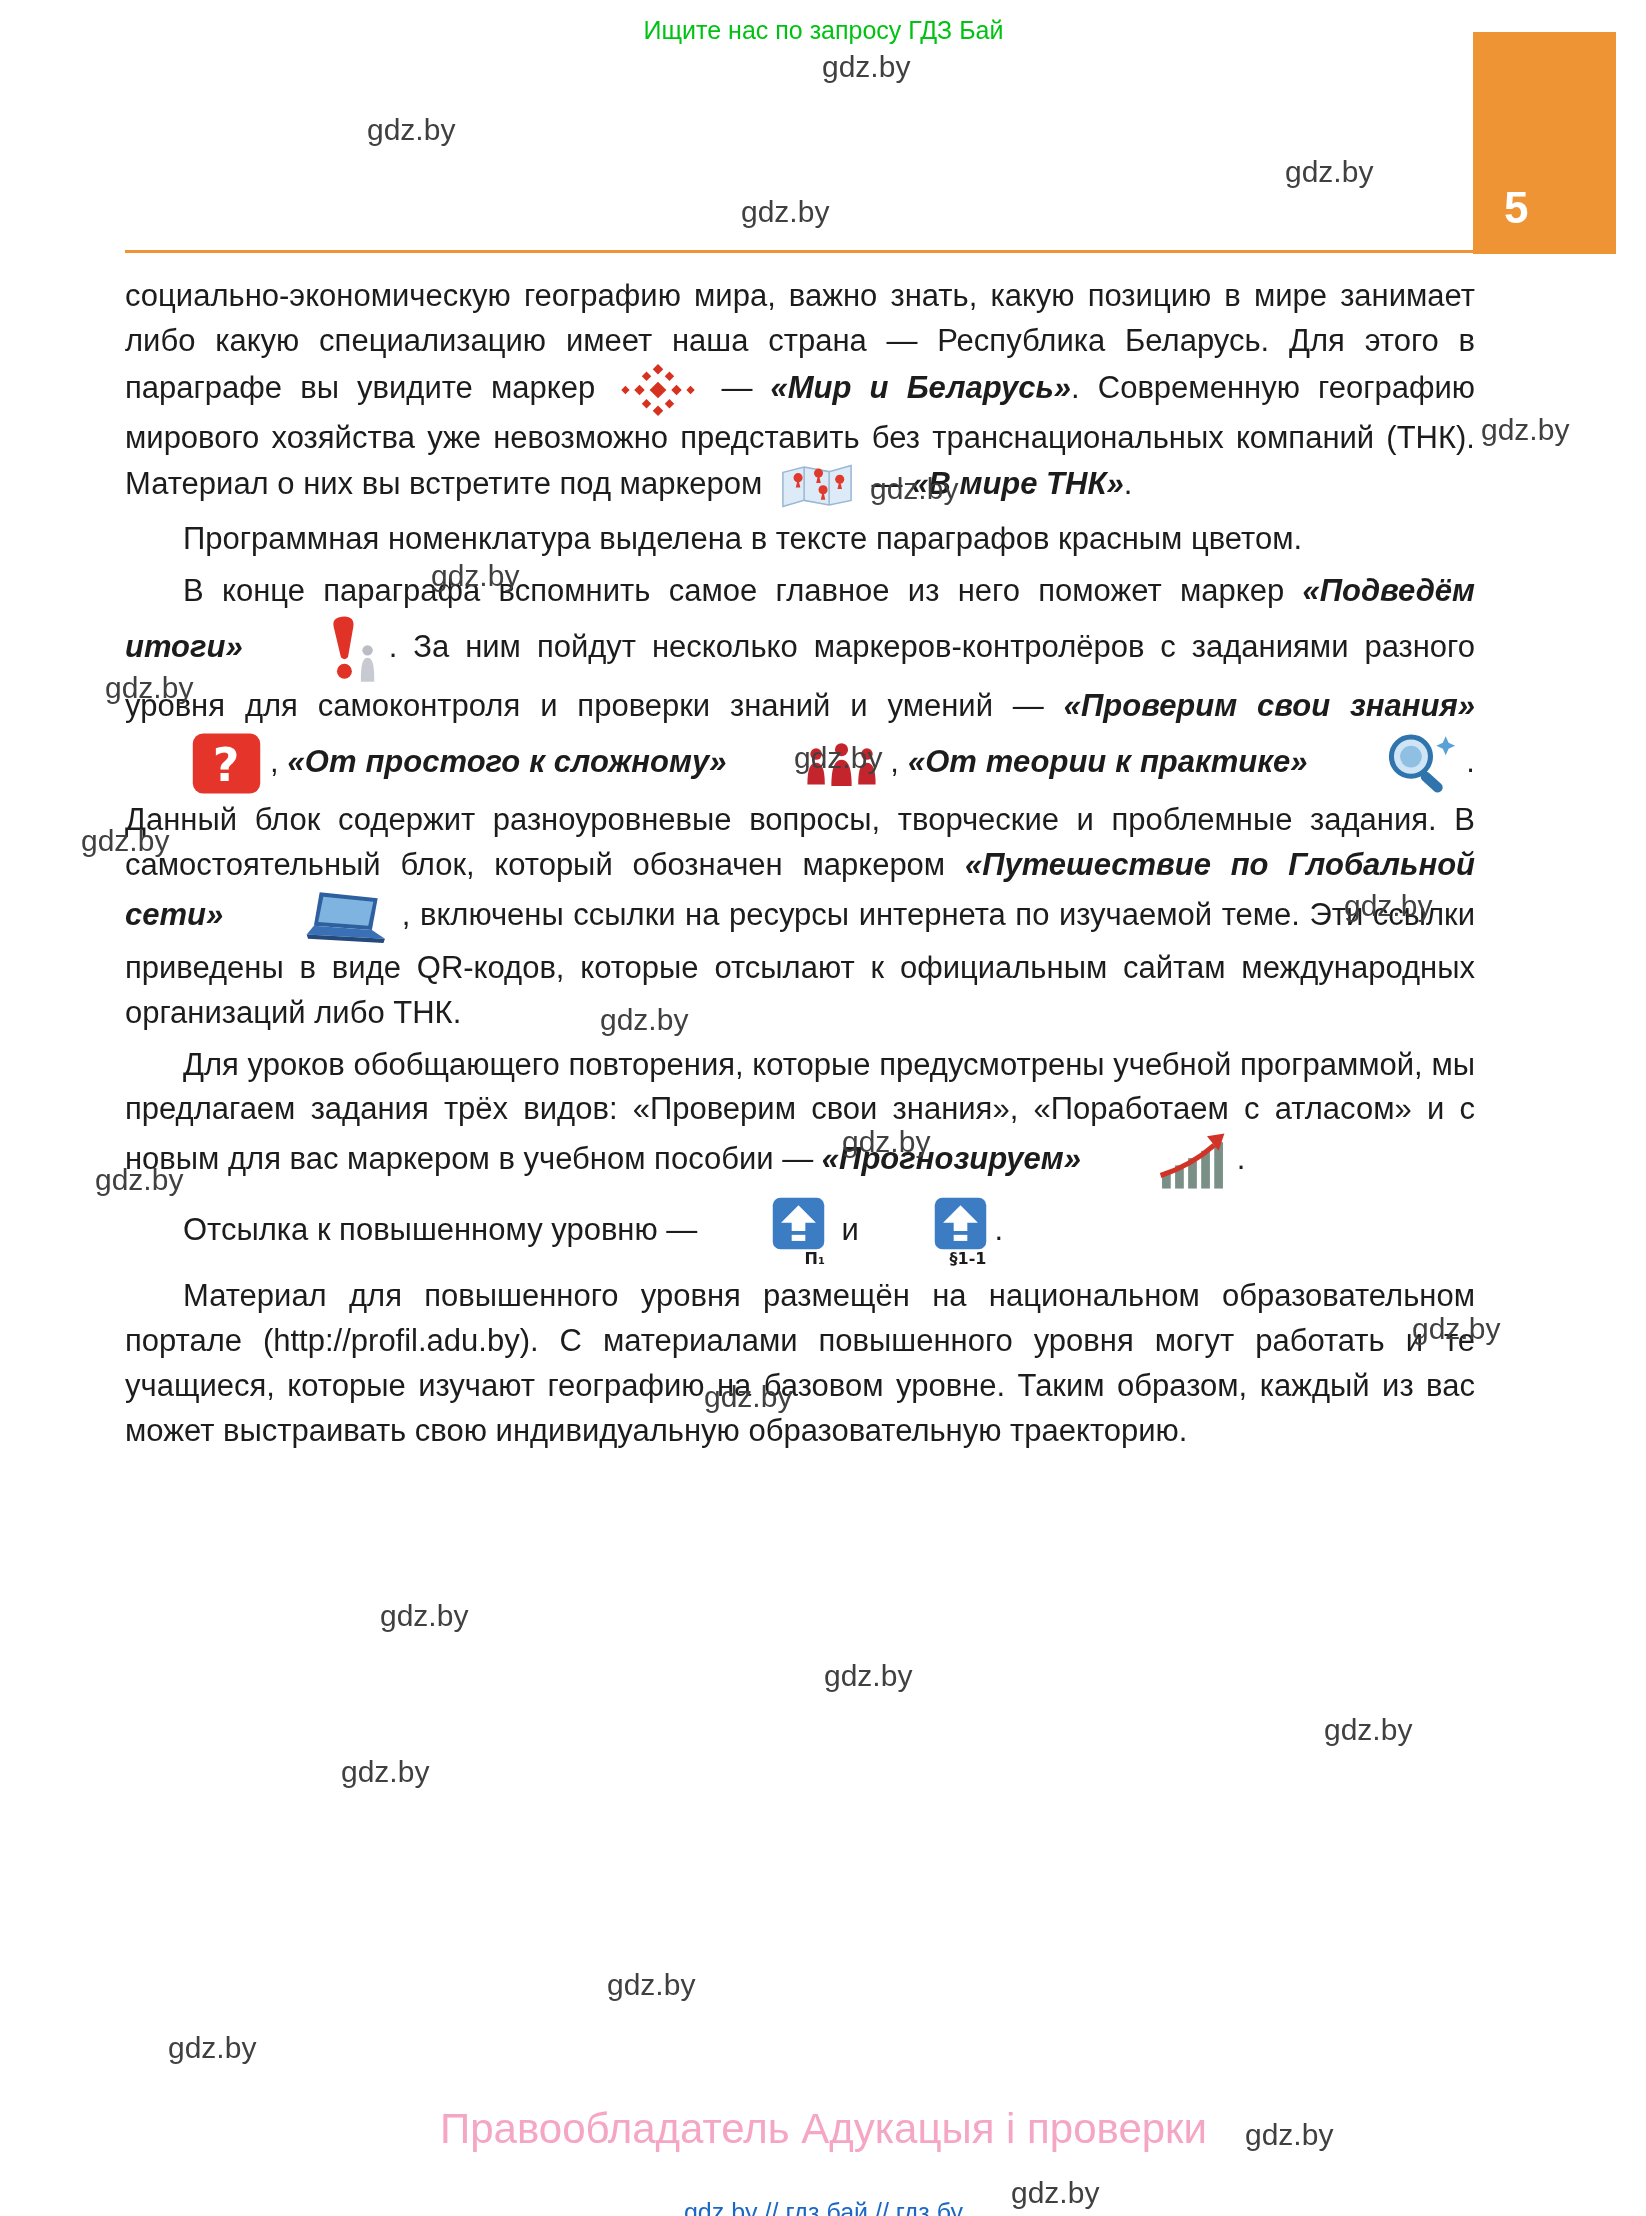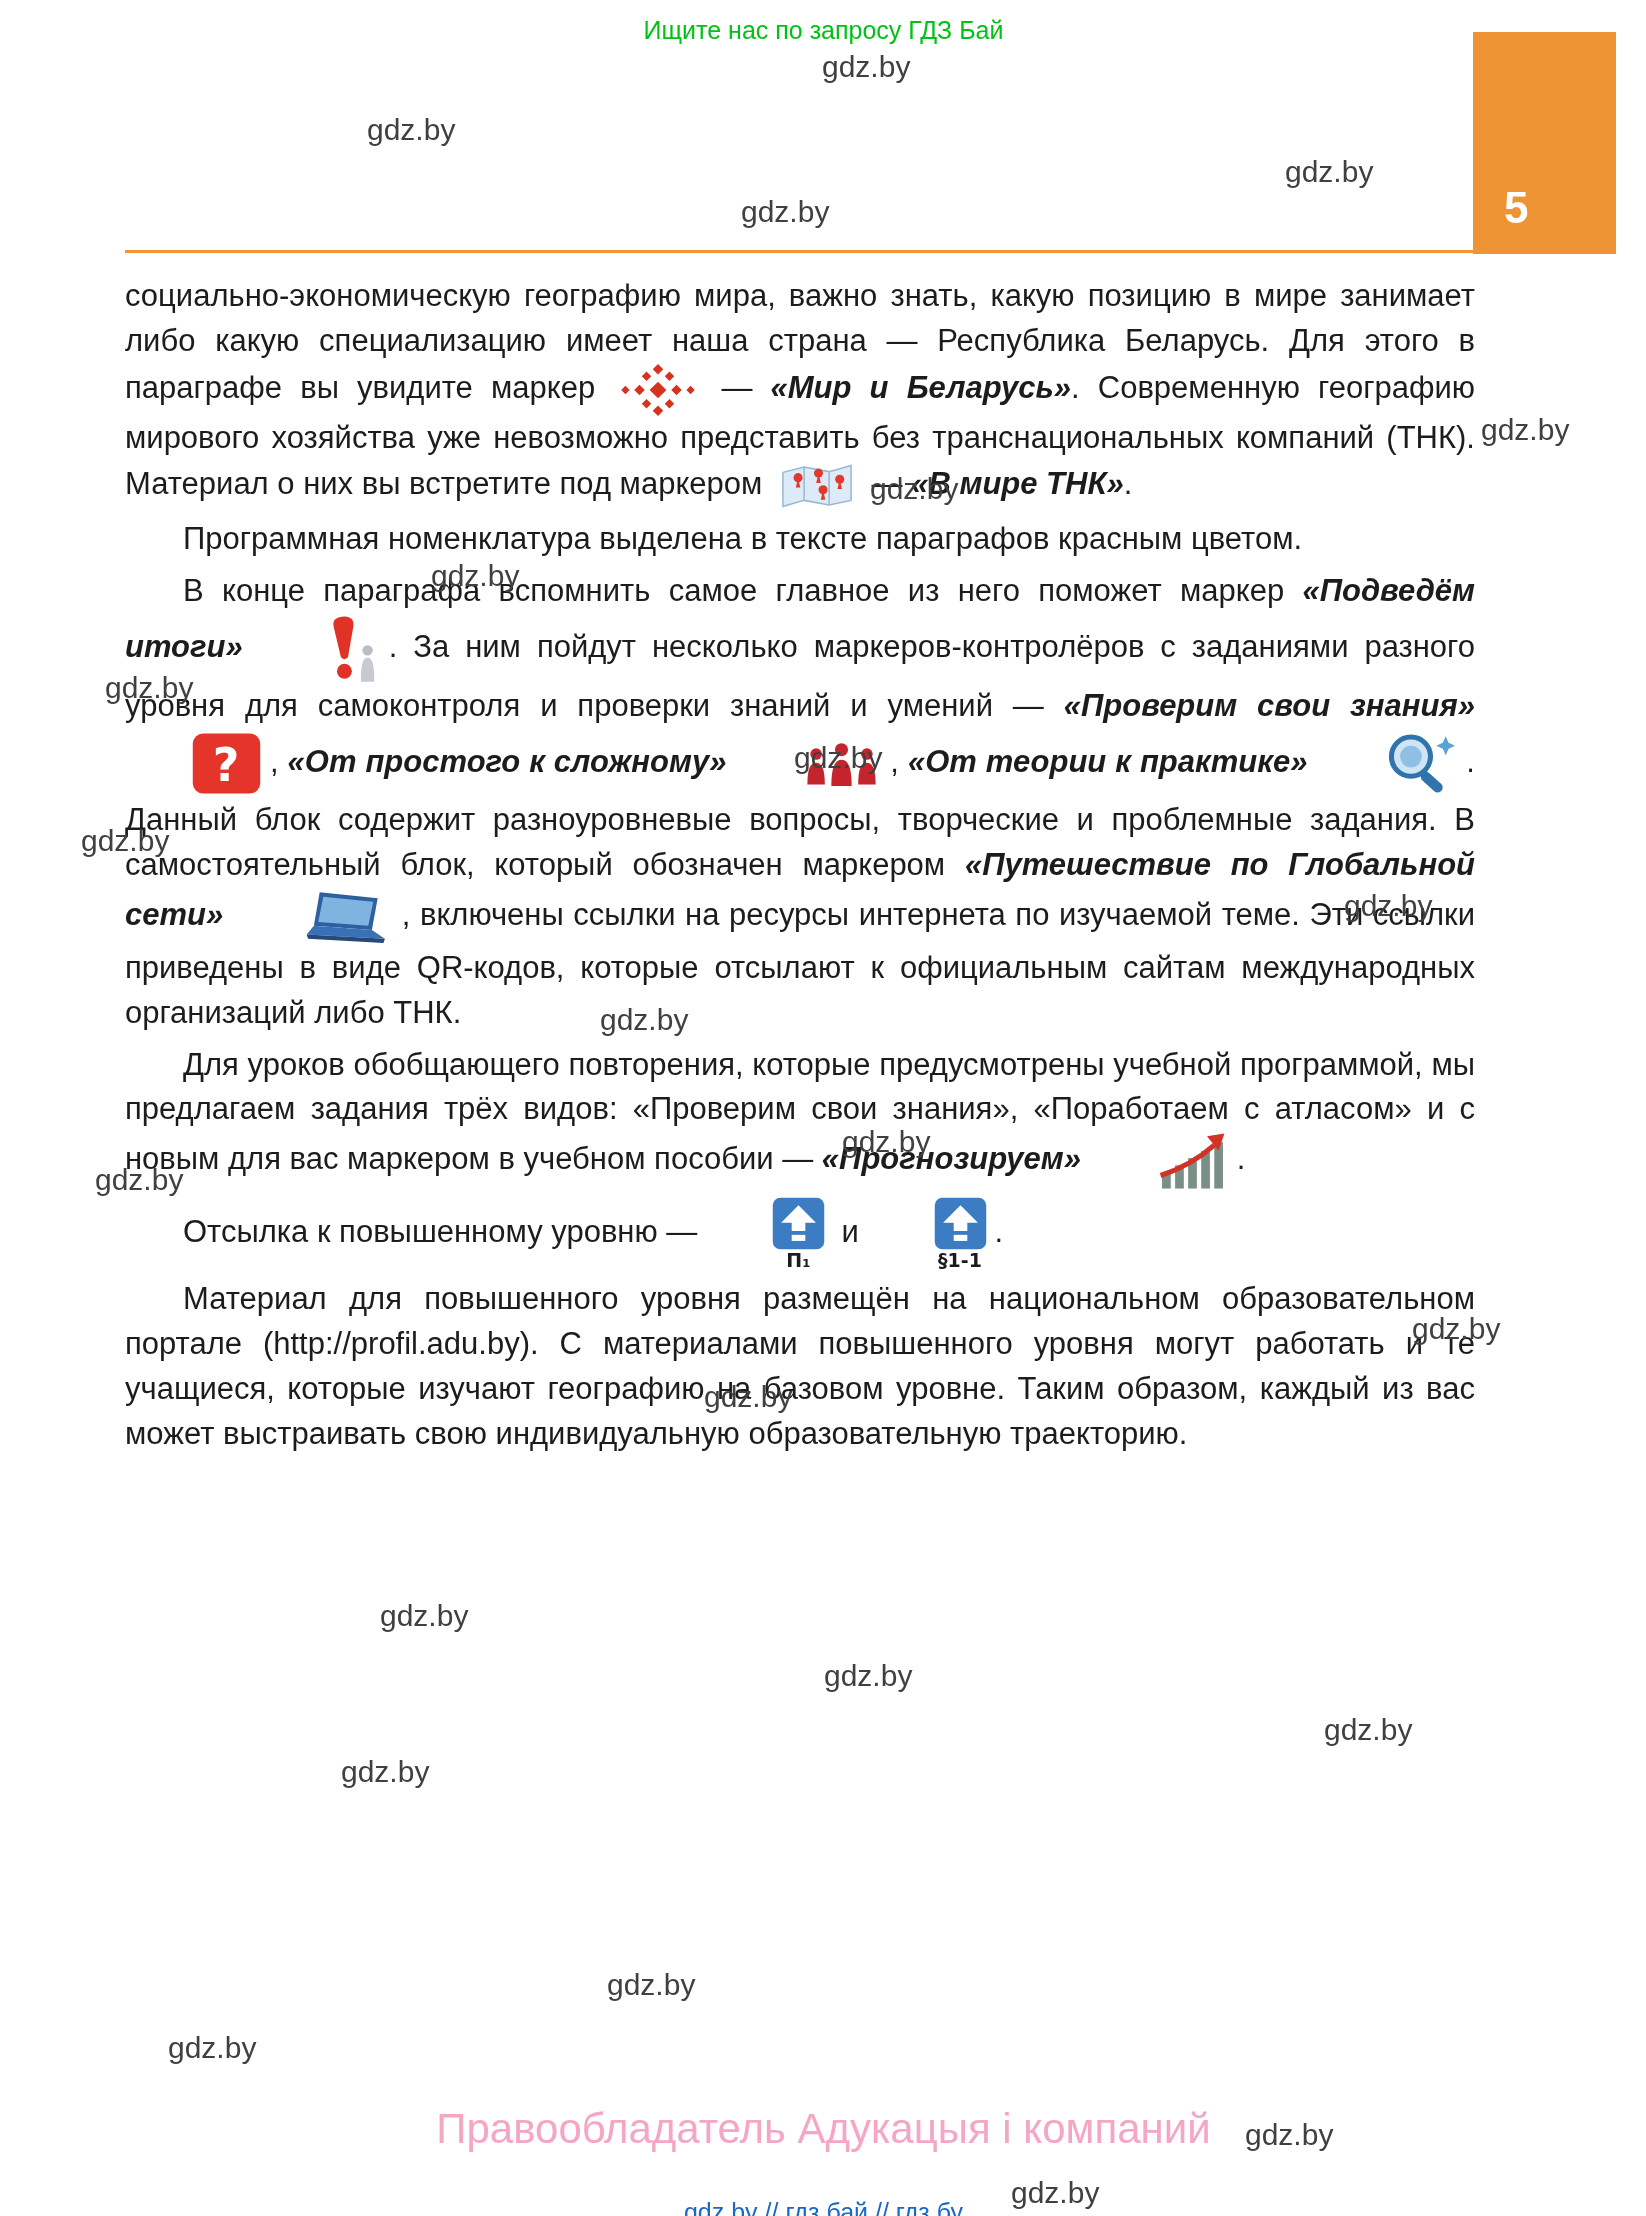--- a/index.html
+++ b/index.html
@@ -18,21 +18,21 @@
         font-size:31px;line-height:1.45;text-align:justify;}
   .para{margin:0 0 6.4px 0;}
   .para.indent{text-indent:58px;}
   .plain{font-weight:400;}
   .bold{font-weight:700;font-style:italic;}
   .italic{}
 
   .icon-wrap{display:inline-block;vertical-align:middle;margin:0 8px;text-align:center;line-height:1;}
   .icon-wrap svg{display:inline-block;vertical-align:middle;}
   .icon-label{display:block;font-family:"DejaVu Sans",sans-serif;font-weight:700;
-        font-size:19px;color:#1c1c1c;margin-top:1.6px;line-height:1;}
+        font-size:16px;color:#1c1c1c;margin-top:1.6px;line-height:1;text-align:right;}
 
   .copyright{position:absolute;top:2105px;left:0;width:100%;text-align:center;
         color:#f4a6c4;font-size:42px;}
   .footer-links{position:absolute;top:2174px;left:0;width:100%;text-align:center;
         color:#1a67c5;font-size:25px;cursor:pointer;margin-top:24px;}
 
   #watermarks{position:absolute;top:0;left:0;width:100%;height:100%;pointer-events:none;}
   .wm{position:absolute;font-size:30px;color:#404040;white-space:nowrap;}
 </style>
 </head>
@@ -143,21 +143,21 @@
 <span class="icon-label">П₁</span></span><span class="plain"> и </span><span class="icon-wrap">
   <svg viewBox="0 0 70 70" width="53" height="53">
     <rect x="1" y="1" width="68" height="68" rx="10" fill="#3b7cc3"></rect>
     <path d="M35 11 L58 34 L44 34 L44 45 L26 45 L26 34 L12 34 Z" fill="#ffffff"></path>
     <rect x="26" y="50" width="18" height="8" fill="#ffffff"></rect>
   </svg>
 <span class="icon-label">§1-1</span></span><span class="plain">.</span></p>
       <p class="para indent"><span class="plain">Материал для повышенного уровня размещён на национальном образовательном портале (http://profil.adu.by). С материалами повышенного уровня могут работать и те учащиеся, которые изучают географию на базовом уровне. Таким образом, каждый из вас может выстраивать свою индивидуальную образовательную траекторию.</span></p>
     </div>
 
-  <div class="copyright">Правообладатель Адукацыя і компаний</div>
+  <div class="copyright">Правообладатель Адукацыя і проверки</div>
 
   <div class="footer-links">gdz by  //  гдз бай  //  гдз бу</div>
 
   <div id="watermarks">
       <span class="wm" style="left: 822px; top: 50px;">gdz.by</span>
       <span class="wm" style="left: 367px; top: 113px;">gdz.by</span>
       <span class="wm" style="left: 1285px; top: 155px;">gdz.by</span>
       <span class="wm" style="left: 741px; top: 195px;">gdz.by</span>
       <span class="wm" style="left: 1481px; top: 413px;">gdz.by</span>
       <span class="wm" style="left: 870px; top: 472px;">gdz.by</span>

